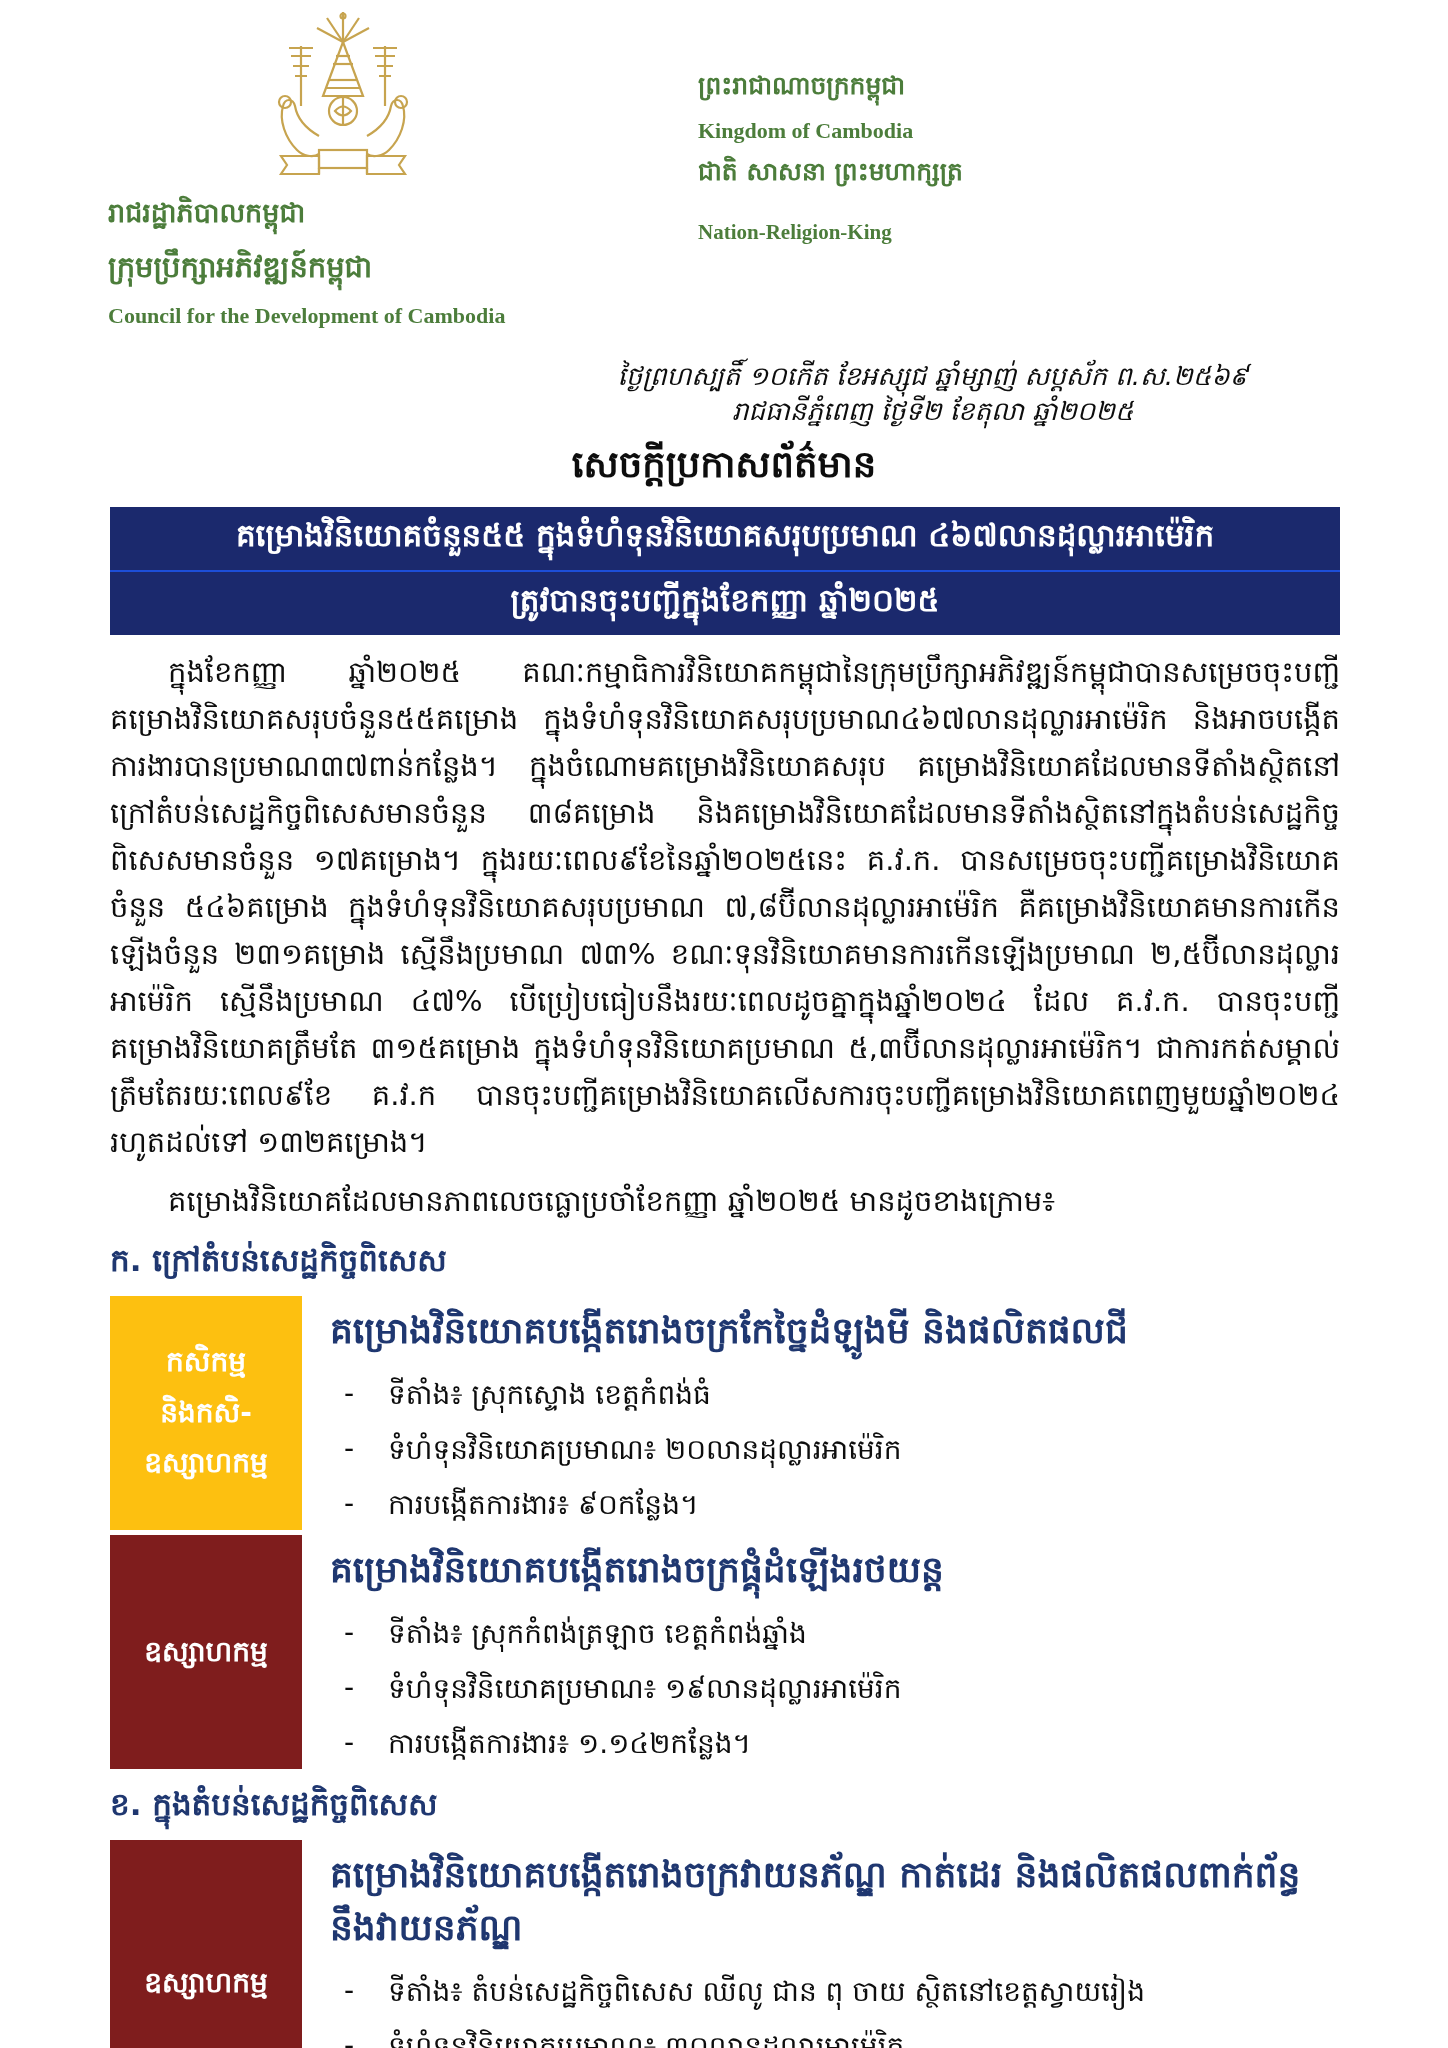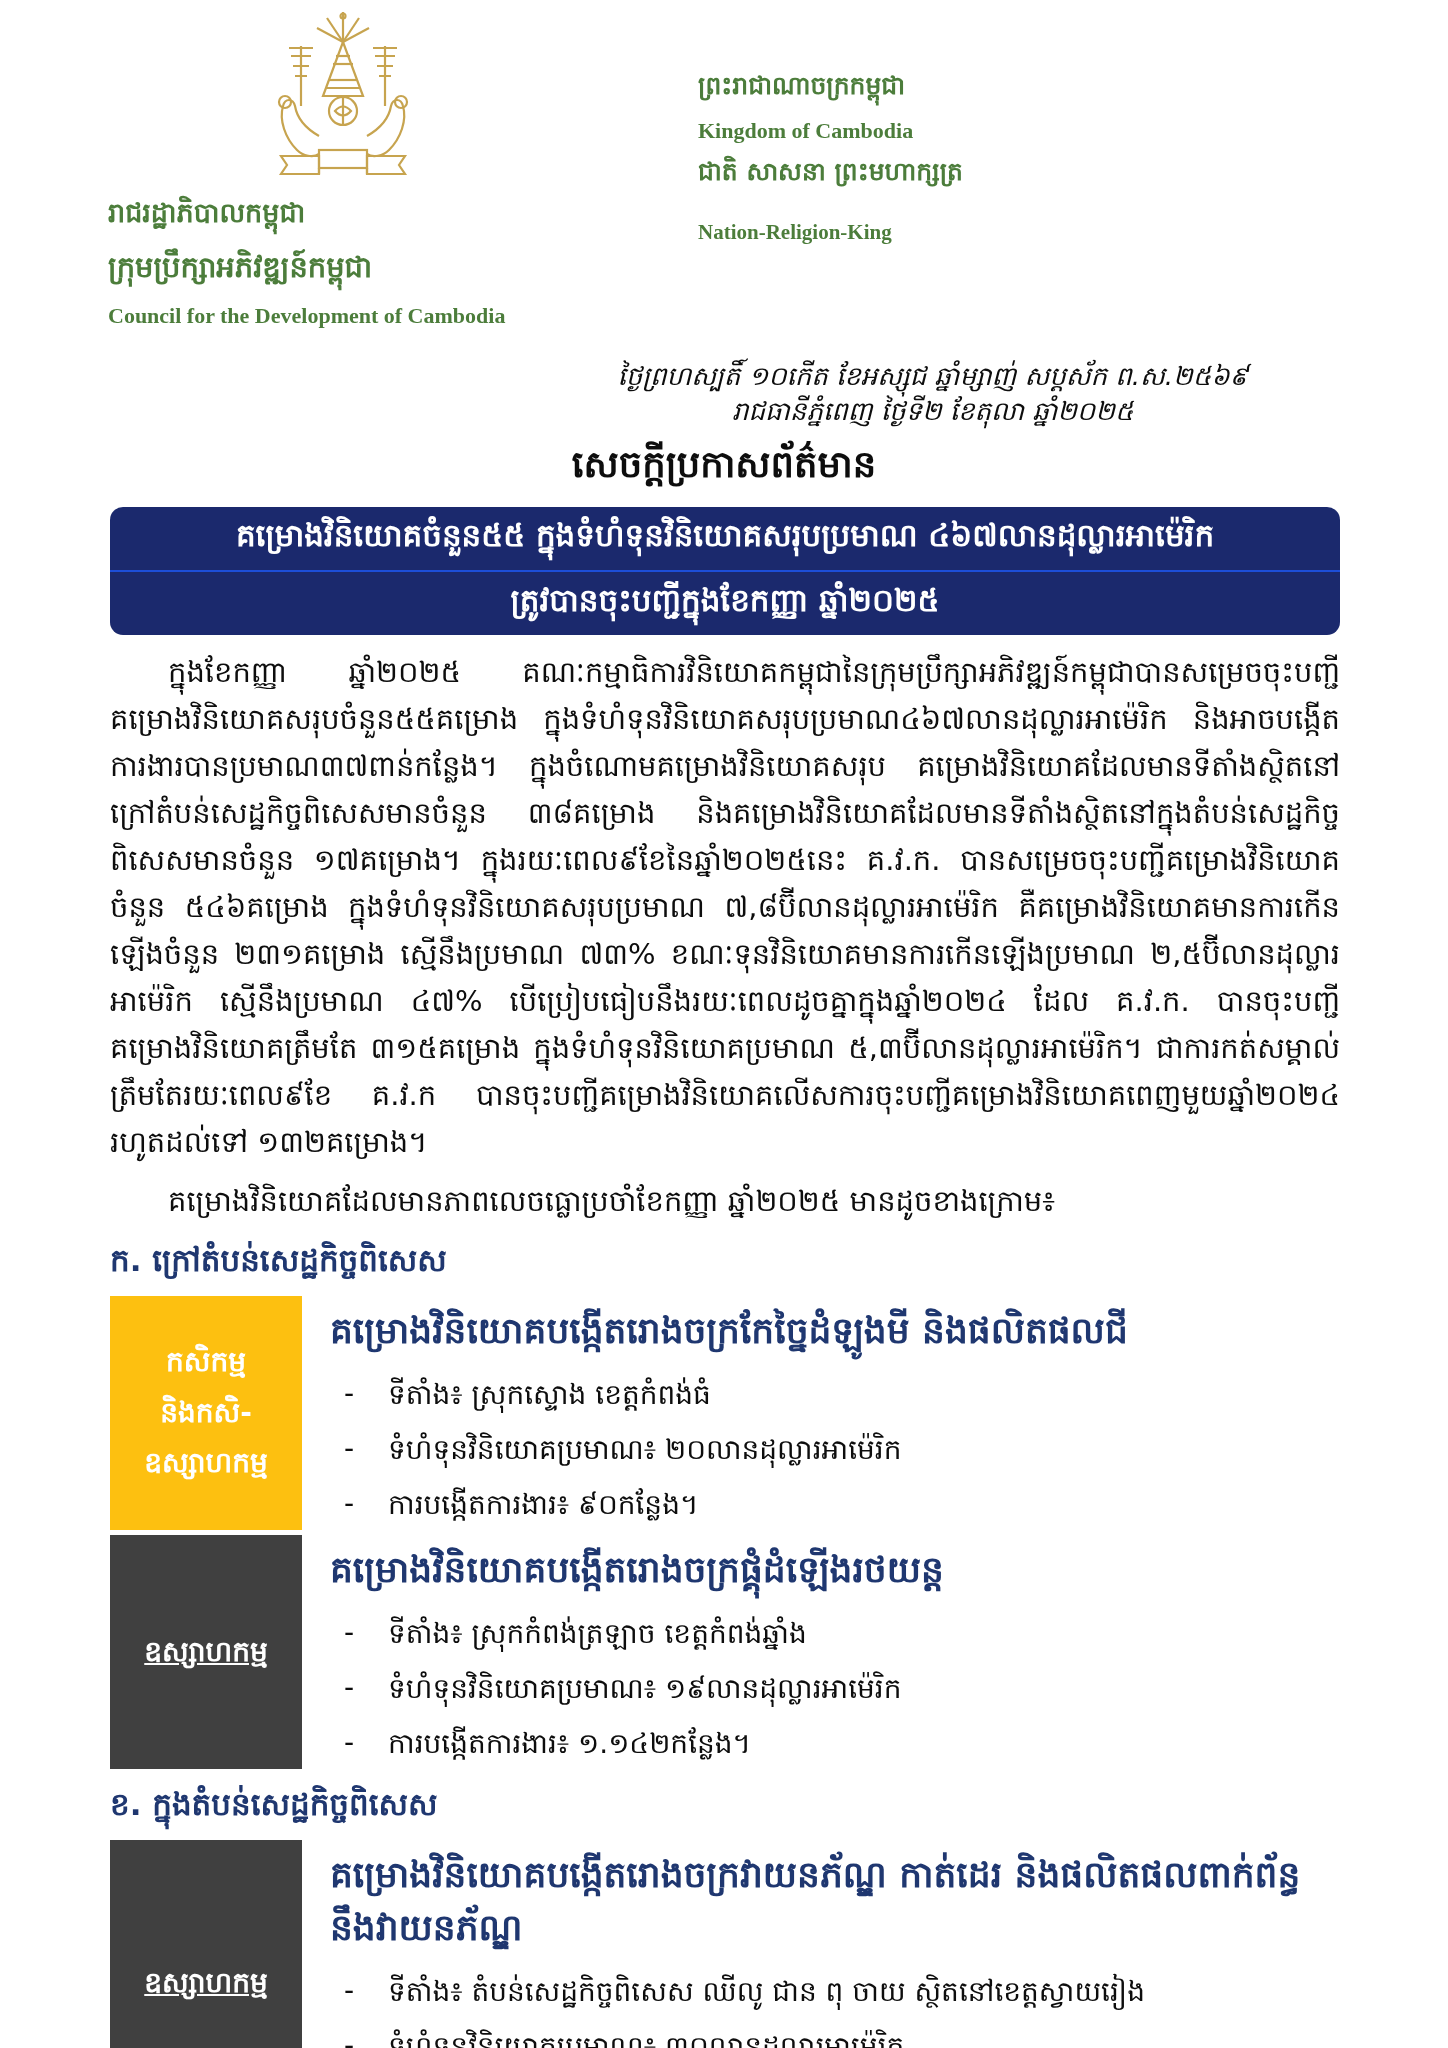--- a/index.html
+++ b/index.html
@@ -25,40 +25,40 @@
   .hr-k2 { font-size:25px; margin-top:12px; }
   .hr-e2 { font-size:21px; margin-top:28px; font-family:"Liberation Serif","DejaVu Serif",serif; }
 
   
   .dateline { width:fit-content; margin:30px 200px 0 auto; text-align:center;
               font-style:italic; font-size:26px; line-height:1.35; color:#0d0d0d; }
 
   
   .press-title { text-align:center; font-size:37px; font-weight:bold; color:#0d0d0d; margin-top:12px; }
   .banner { margin:12px 108px 0 110px; background:#1b296d; color:#ffffff;
-            text-align:center; font-weight:bold; font-size:31px;border-radius:13px; }
+            text-align:center; font-weight:bold; font-size:31px; }
   .banner-line { padding:9px 6px; }
   .banner-line + .banner-line { border-top:2px solid #1d4ed8; }
 
   
   .body-text { margin:14px 108px 0 110px; font-size:29px; line-height:1.62;
                text-align:justify; color:#0d0d0d; }
   .body-text p { text-indent:58px; }
   .intro-line { margin:12px 108px 0 110px; font-size:29px; line-height:1.62;
                 text-indent:58px; color:#0d0d0d; }
 
   
   .section { margin:0 108px 0 110px; }
   .section-heading { font-size:31px; font-weight:bold; color:#1f3770; margin:16px 0 10px 0; }
   .block { display:flex; margin-bottom:5px; }
   .sector-cell { width:192px; min-height:100%; color:#ffffff; font-weight:bold; font-size:28px;
                  display:flex; align-items:center; justify-content:center; text-align:center;
                  padding:10px 12px; line-height:1.8; }
   .cell-yellow { background:#fdc010; }
-  .cell-green  { background:#404040;text-decoration:underline; }
+  .cell-green  { background:#7f1d1d; }
   .block-content { flex:1; padding:4px 0 2px 28px; }
   .project-title { color:#1f3770; font-weight:bold; font-size:36px; padding:8px 0 2px 0; }
   .bullet { display:flex; font-size:28px; margin-top:14px; color:#0d0d0d; }
   .bullet .marker { width:58px; padding-left:14px; flex:none; }
   .bullet .btext  { flex:1; }
 </style>
 </head>
 <body>
 
 <div class="page">

